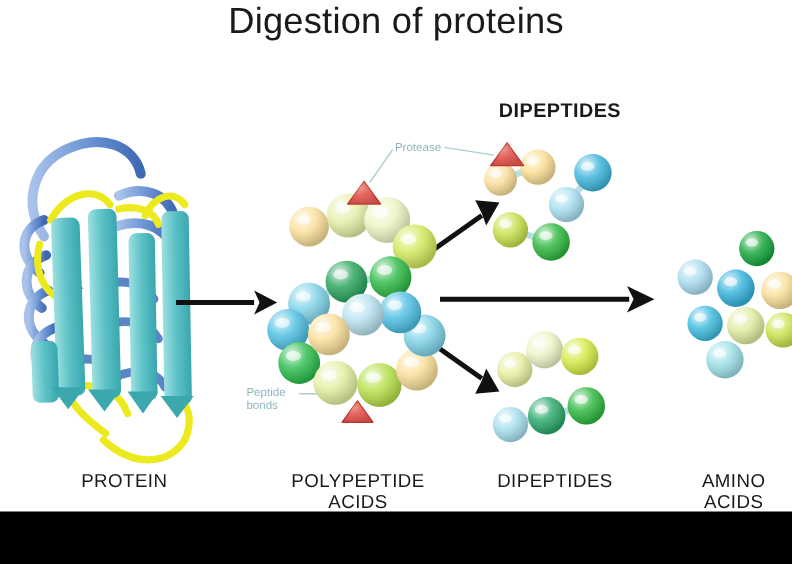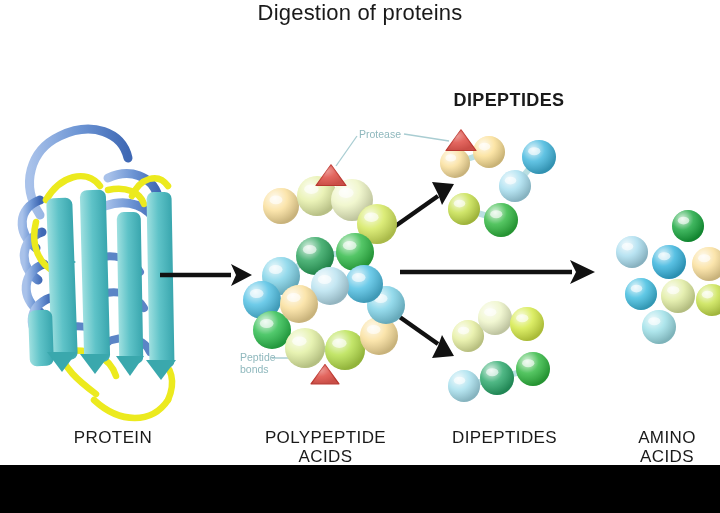--- a/index.html
+++ b/index.html
@@ -22,21 +22,21 @@
     left: 0; top: 0;
     width: 720px;
     height: 465px;
     background: #ffffff;
   }
   #title {
     position: absolute;
     left: 0; top: 0;
     width: 720px;
     text-align: center;
-    font-size: 22px;
+    font-size: 33px;
     color: #1a1a1a;
     letter-spacing: 0.2px;
     font-weight: 400;
   }
   .stage-label {
     position: absolute;
     text-align: center;
     font-size: 17px;
     color: #1a1a1a;
     letter-spacing: 0.4px;
@@ -419,21 +419,21 @@
 
     <div id="labels">
         <div class="stage-label" style="left: 28px; top: 428px; width: 170px;">PROTEIN</div>
         <div class="stage-label" style="left: 253px; top: 428px; width: 145px;">POLYPEPTIDE
 ACIDS</div>
         <div class="stage-label" style="left: 432px; top: 428px; width: 145px;">DIPEPTIDES</div>
         <div class="stage-label" style="left: 620px; top: 428px; width: 94px;">AMINO
 ACIDS</div>
         <div class="section-label" style="left: 424px; top: 90px; width: 170px; font-weight: bold;">DIPEPTIDES</div>
         <div class="callout" style="left: 359px; top: 129px;">Protease</div>
-        <div class="callout" style="left: 240px; top: 352px;">Peptide
+        <div class="callout" style="left: 224px; top: 352px;">Peptide
 bonds</div>
       </div>
 
   </div>
 
   <div id="watermark">
     
     
     
   </div>

